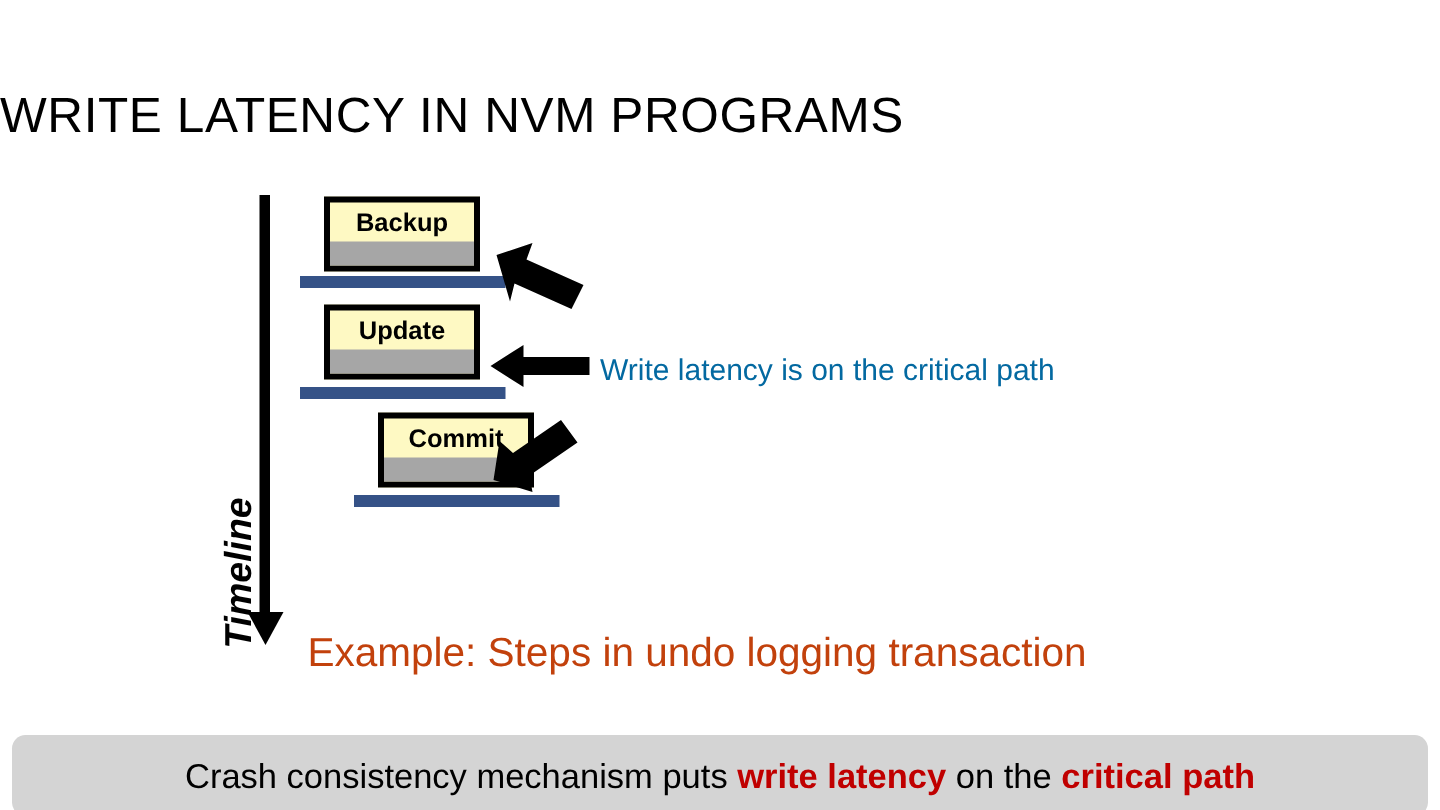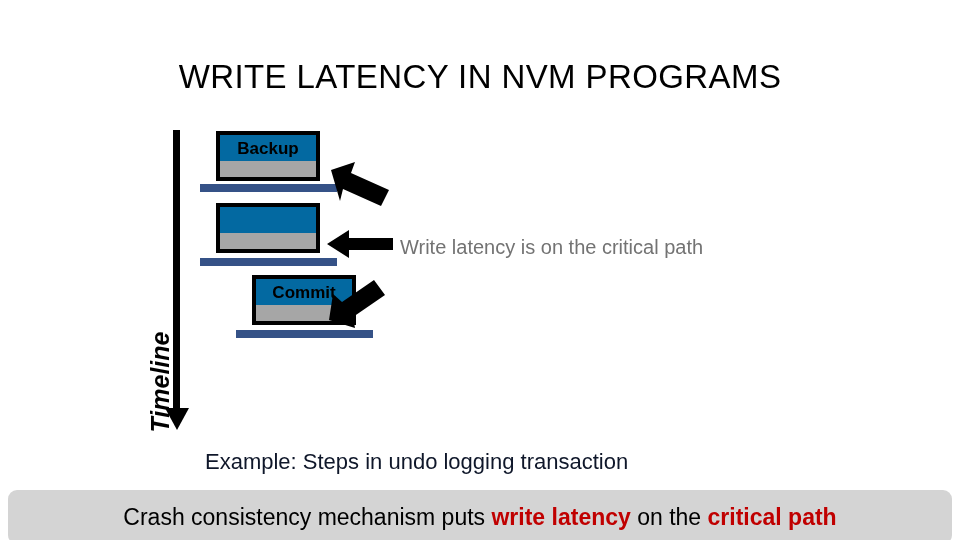--- a/index.html
+++ b/index.html
@@ -15,21 +15,20 @@
     font-family: "Liberation Sans", sans-serif;
     color: #000000;
   }
 
   
   .slide-title {
     position: absolute;
     left: 0;
     top: 58px;
     width: 960px;
-    text-align: center;
     font-size: 33px;
     font-weight: 400;
     letter-spacing: 0.4px;
     color: #000000;
     white-space: nowrap;
   }
 
   
   .timeline-axis {
     position: absolute;
@@ -67,21 +66,21 @@
   .step {
     position: absolute;
     left: 216px;
     width: 104px;
   }
   .step-box {
     box-sizing: border-box;
     width: 104px;
     height: 50px;
     border: 4px solid #000000;
-    background: #0369a1;
+    background: #fef9c3;
     position: relative;
   }
   .step-label {
     position: absolute;
     left: 0;
     top: 1px;
     width: 100%;
     text-align: center;
     font-size: 17px;
     font-weight: bold;
@@ -122,32 +121,32 @@
   .arrow-update { left: 325px; top: 228px; }
   .arrow-commit { left: 327px; top: 278px; }
 
   
   .critical-note {
     position: absolute;
     left: 400px;
     top: 236px;
     font-size: 20px;
     font-weight: 400;
-    color: #737373;
+    color: #0369a1;
     white-space: nowrap;
   }
 
   
   .example-caption {
     position: absolute;
     left: 205px;
-    top: 449px;
-    font-size: 22px;
+    top: 420px;
+    font-size: 27px;
     font-weight: 400;
-    color: #0f172a;
+    color: #c2410c;
     white-space: nowrap;
   }
 
   
   .takeaway-banner {
     position: absolute;
     left: 8px;
     top: 478px;
     width: 944px;
     height: 54px;
@@ -183,20 +182,21 @@
 <div class="step step-backup">
   <div class="step-box">
     <div class="step-label">Backup</div>
     <div class="step-fill"></div>
   </div>
   <div class="step-bar"></div>
 </div>
 
 <div class="step step-update">
   <div class="step-box">
+    <div class="step-label">Update</div>
     <div class="step-fill"></div>
   </div>
   <div class="step-bar"></div>
 </div>
 
 <div class="step step-commit">
   <div class="step-box">
     <div class="step-label">Commit</div>
     <div class="step-fill"></div>
   </div>

